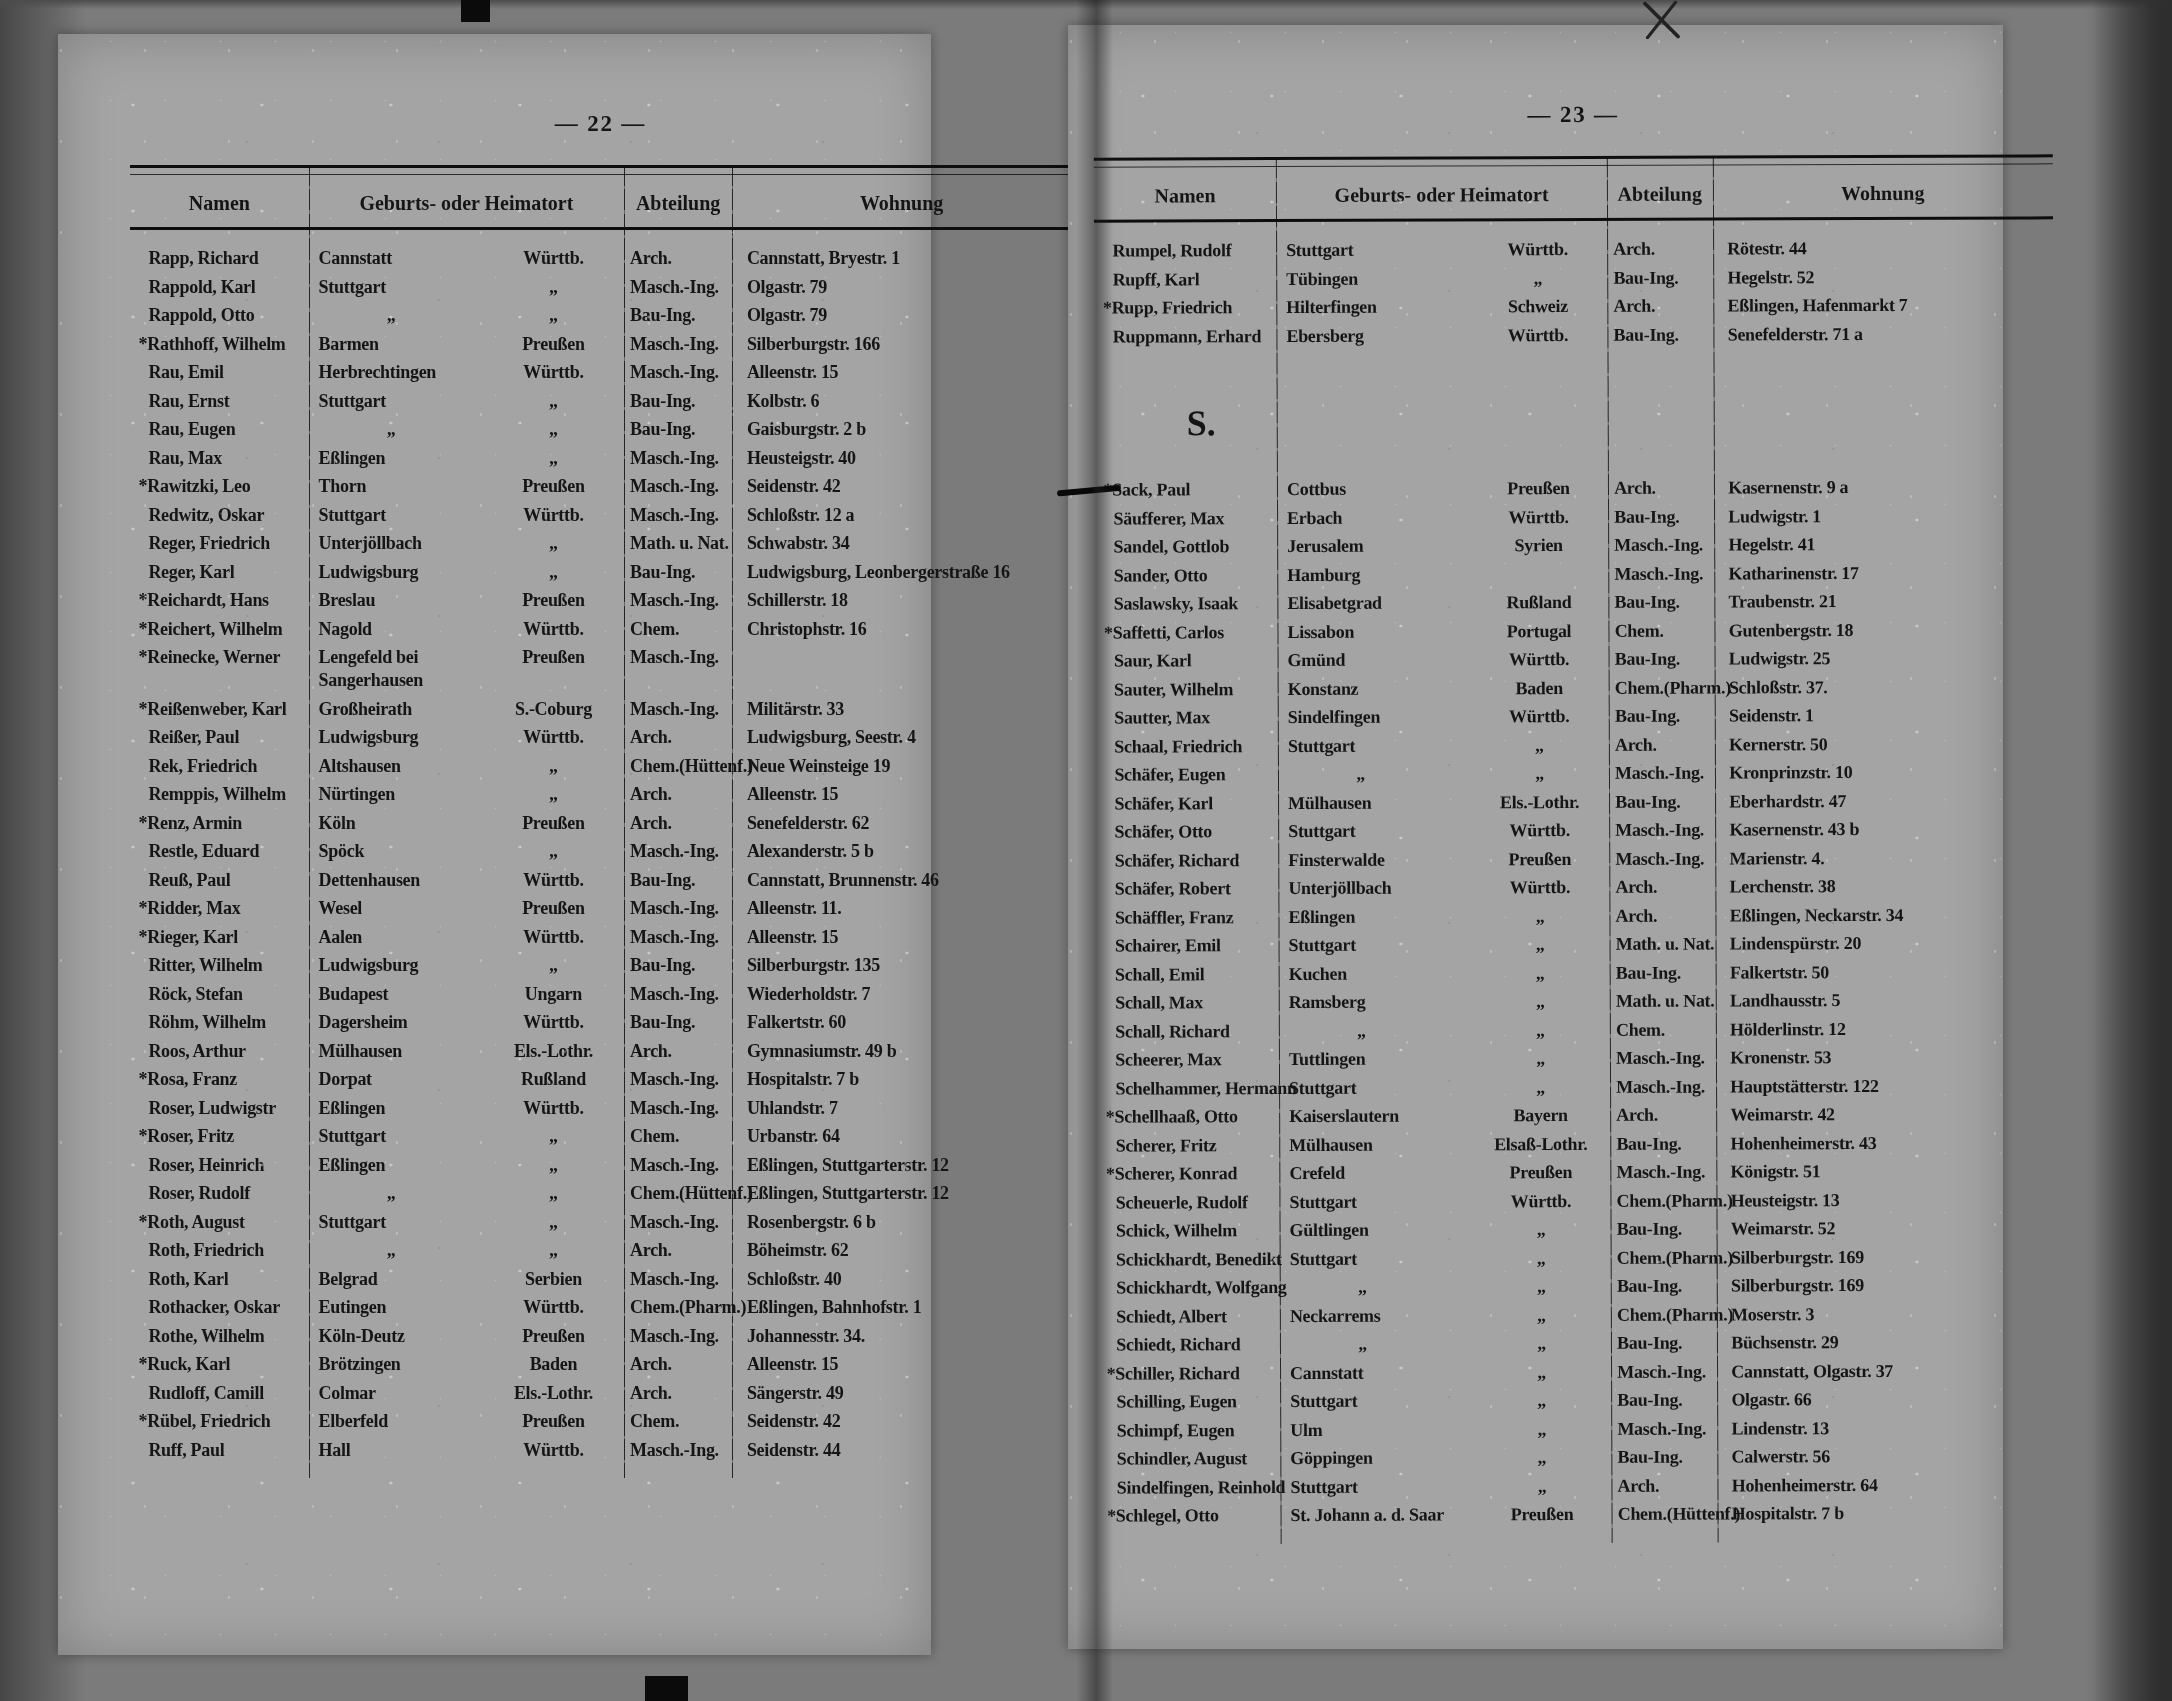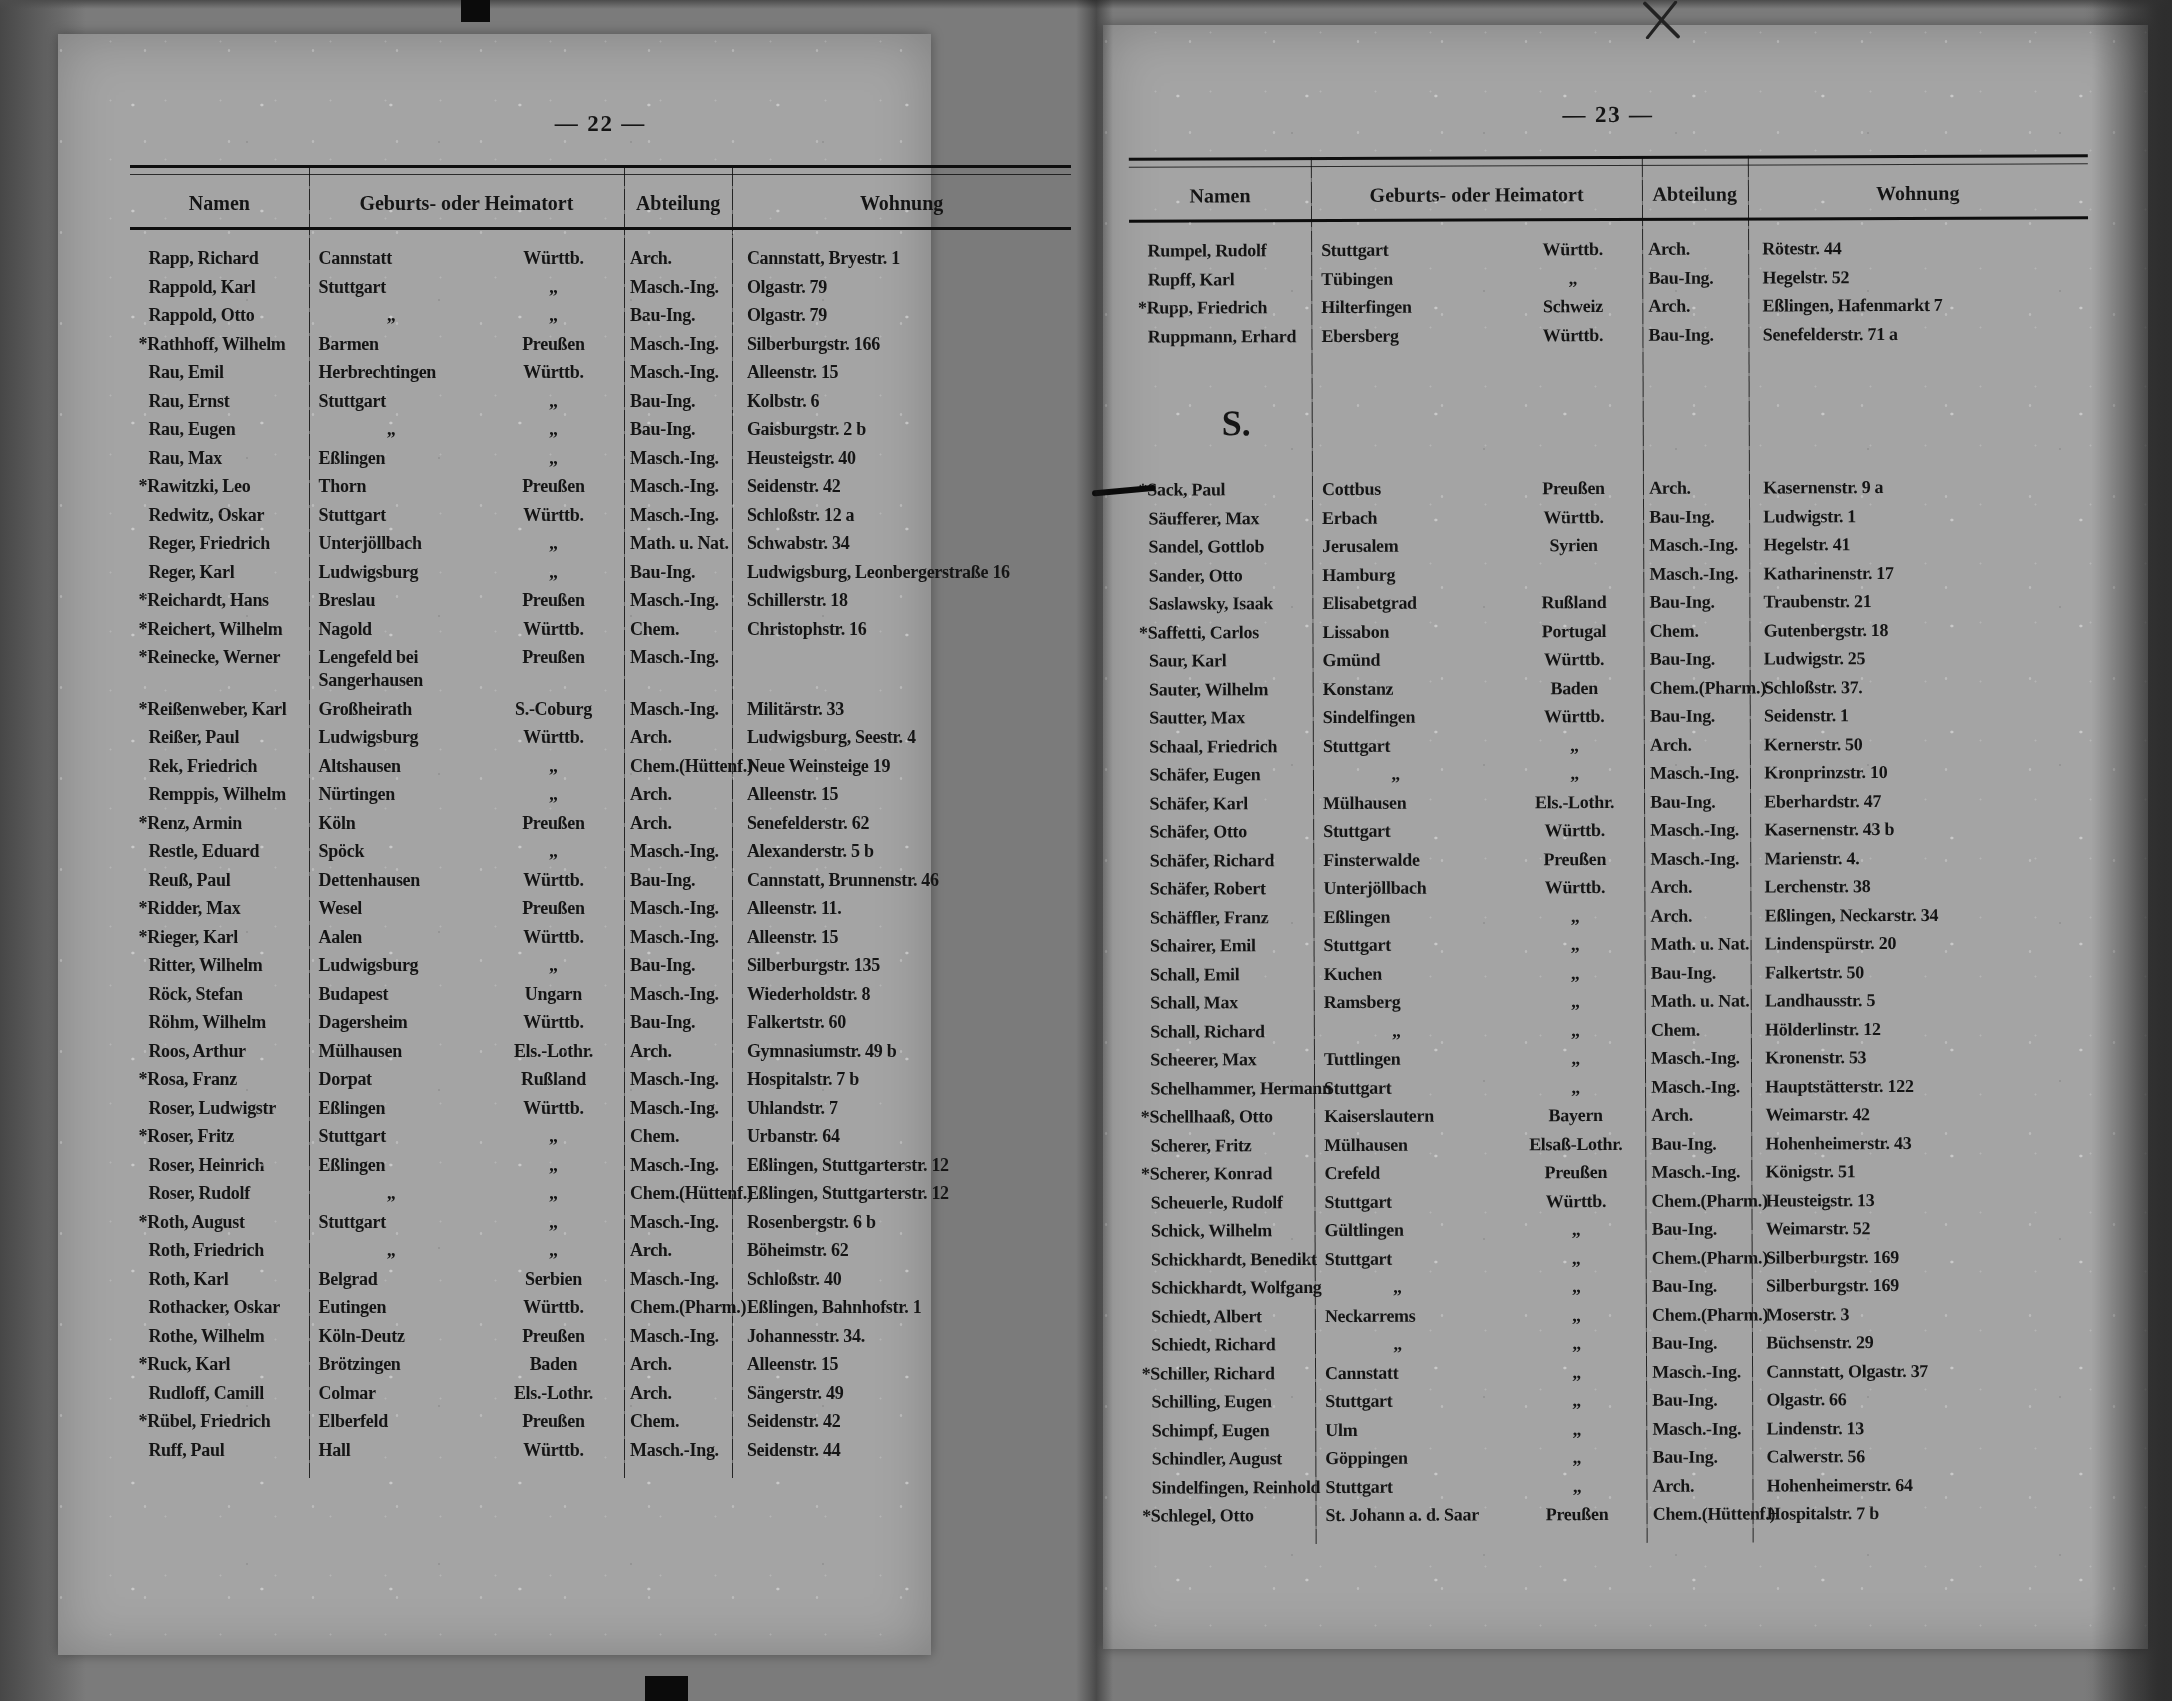--- a/index.html
+++ b/index.html
@@ -26,21 +26,21 @@
     background-image:
       radial-gradient(circle, rgba(255,255,255,.55) 0 1.2px, transparent 1.8px),
       radial-gradient(circle, rgba(255,255,255,.35) 0 1px, transparent 1.6px),
       radial-gradient(circle, rgba(255,255,255,.25) 0 0.7px, transparent 1.3px),
       radial-gradient(circle, rgba(0,0,0,.12) 0 1px, transparent 1.6px);
     background-size:129px 106px,84px 91px,55px 59px,192px 158px;
     background-position:10.4px 18px,45px 62px,25px 37px,93px 29px;
   }
   .page-left{left:58px;top:34px;width:873px;height:1621px;
     --wname:19%;--wort:18.5%;--wstaat:15%;--wabt:11.5%;--wwohn:36%;}
-  .page-right{left:1103px;top:24.5px;width:1045px;height:1624px;
+  .page-right{left:1068px;top:24.5px;width:935px;height:1624px;
     --wname:19%;--wort:20%;--wstaat:14.5%;--wabt:11%;--wwohn:35.5%;}
   .page-right .table-wrap{transform:rotate(-0.2deg);}
 
   .table-wrap{position:relative;}
   .page-left .table-wrap{margin-left:72px;width:941px;}
   .page-right .table-wrap{margin-left:27.6px;width:959px;}
 
   .page-number{
     text-align:center;font-size:23px;font-weight:bold;letter-spacing:1.8px;
     padding-top:77px;margin-bottom:28px;
@@ -279,21 +279,21 @@
             <div class="cell cell-ort">Ludwigsburg</div>
             <div class="cell cell-staat ditto">„</div>
             <div class="cell cell-abt">Bau-Ing.</div>
             <div class="cell cell-wohnung">Silberburgstr. 135</div>
           </div>
           <div class="row">
             <div class="cell cell-name">Röck, Stefan</div>
             <div class="cell cell-ort">Budapest</div>
             <div class="cell cell-staat">Ungarn</div>
             <div class="cell cell-abt">Masch.-Ing.</div>
-            <div class="cell cell-wohnung">Wiederholdstr. 8</div>
+            <div class="cell cell-wohnung">Wiederholdstr. 7</div>
           </div>
           <div class="row">
             <div class="cell cell-name">Röhm, Wilhelm</div>
             <div class="cell cell-ort">Dagersheim</div>
             <div class="cell cell-staat">Württb.</div>
             <div class="cell cell-abt">Bau-Ing.</div>
             <div class="cell cell-wohnung">Falkertstr. 60</div>
           </div>
           <div class="row">
             <div class="cell cell-name">Roos, Arthur</div>

